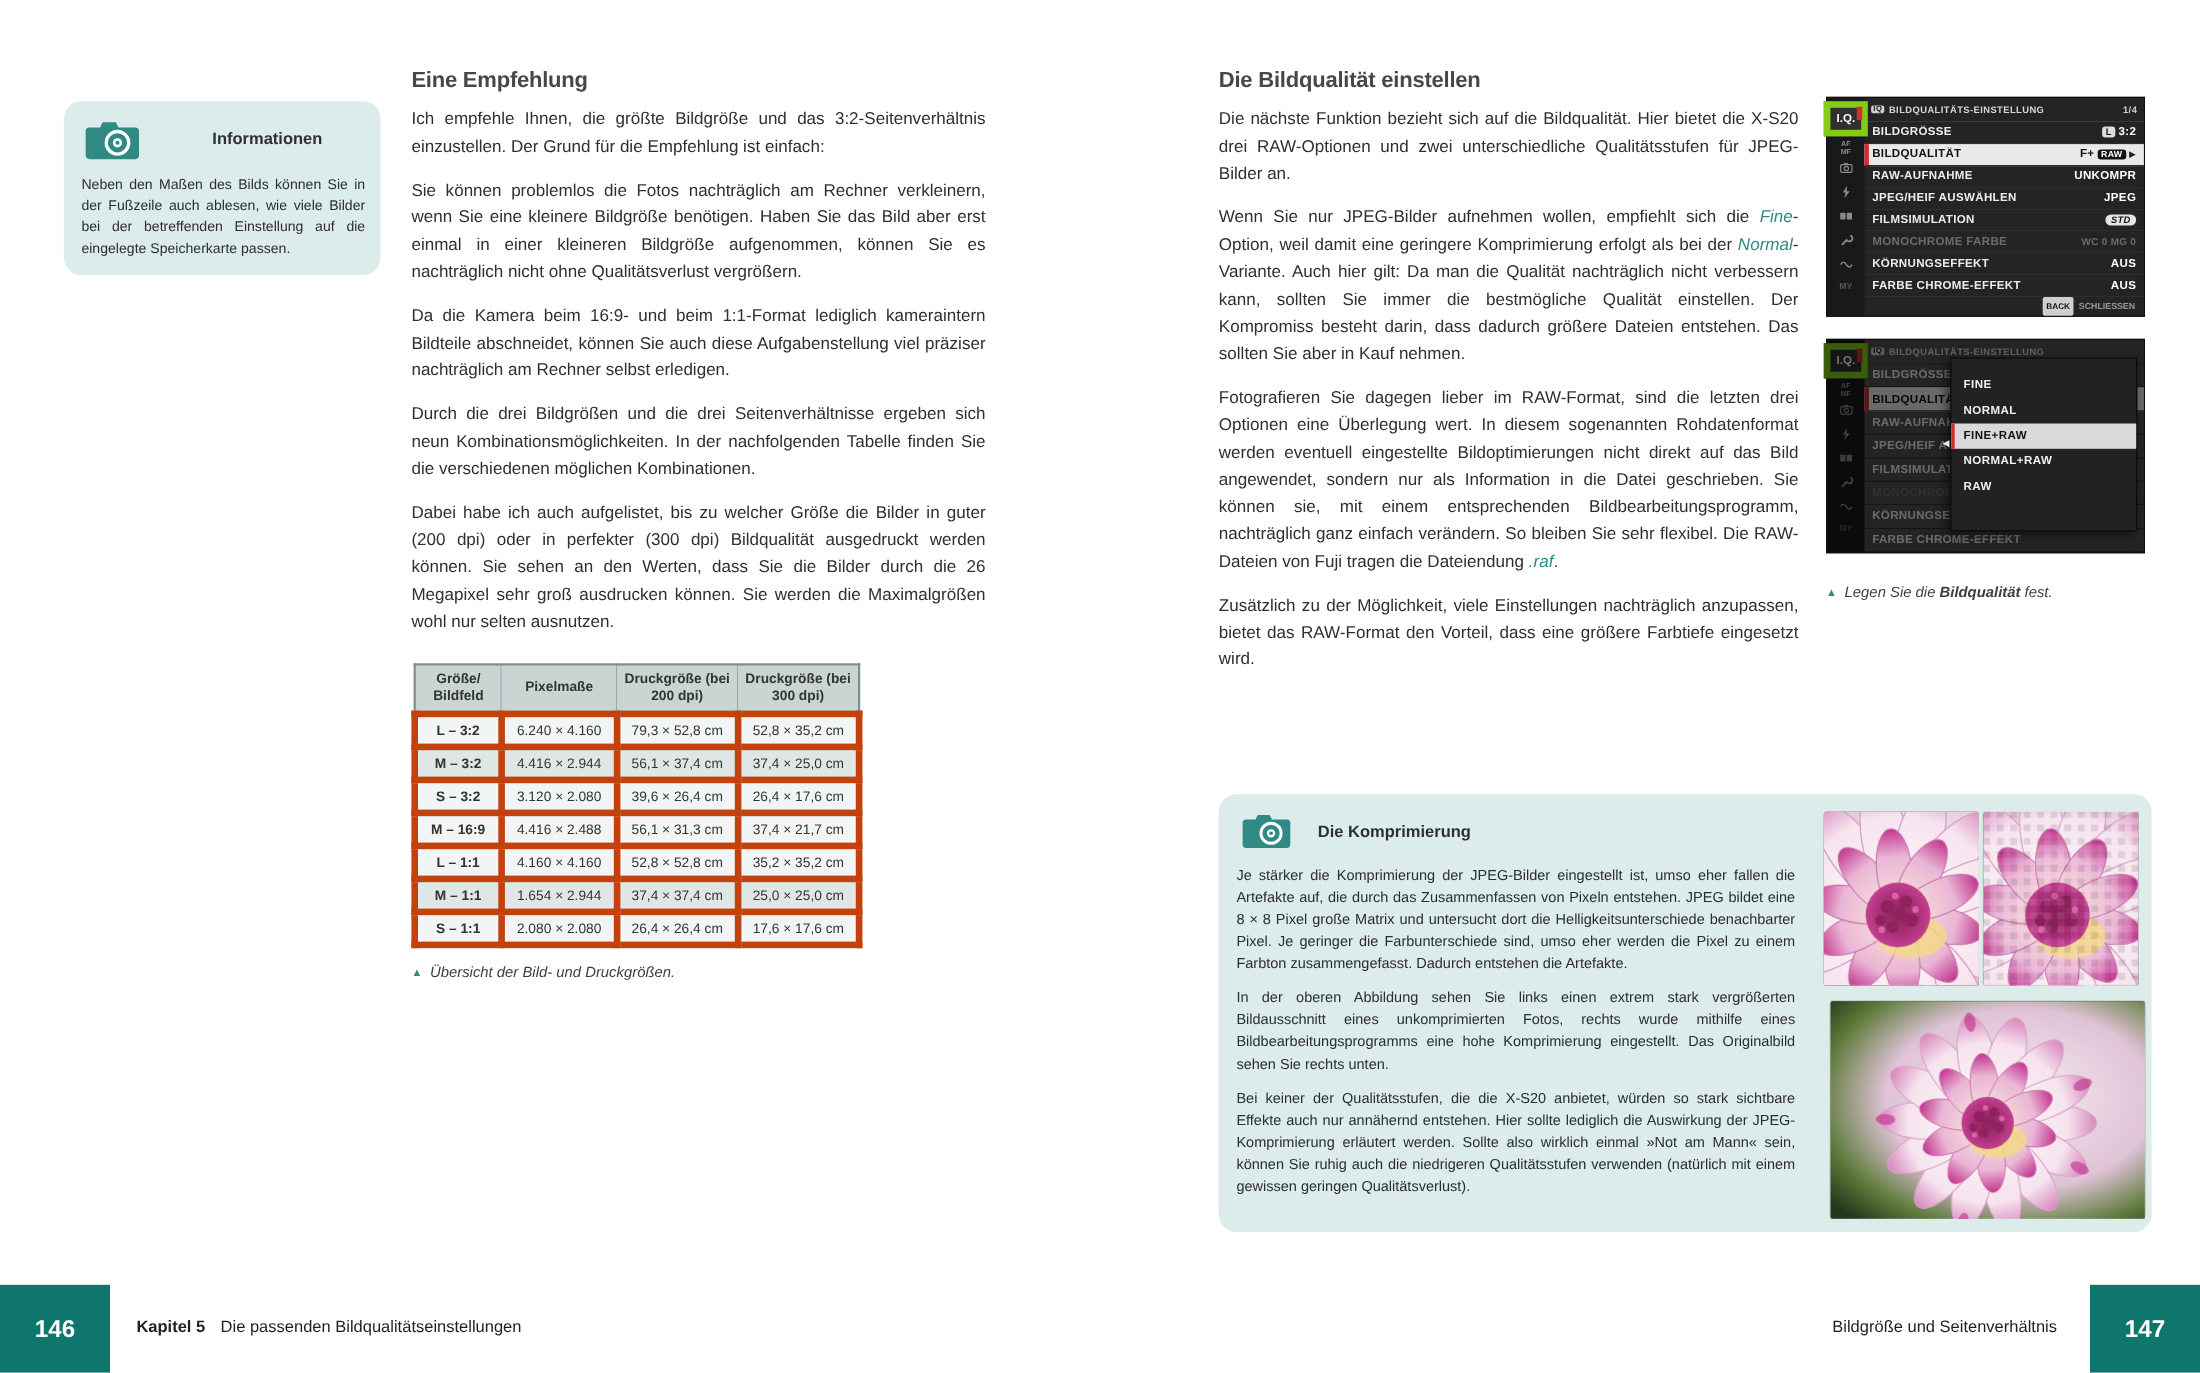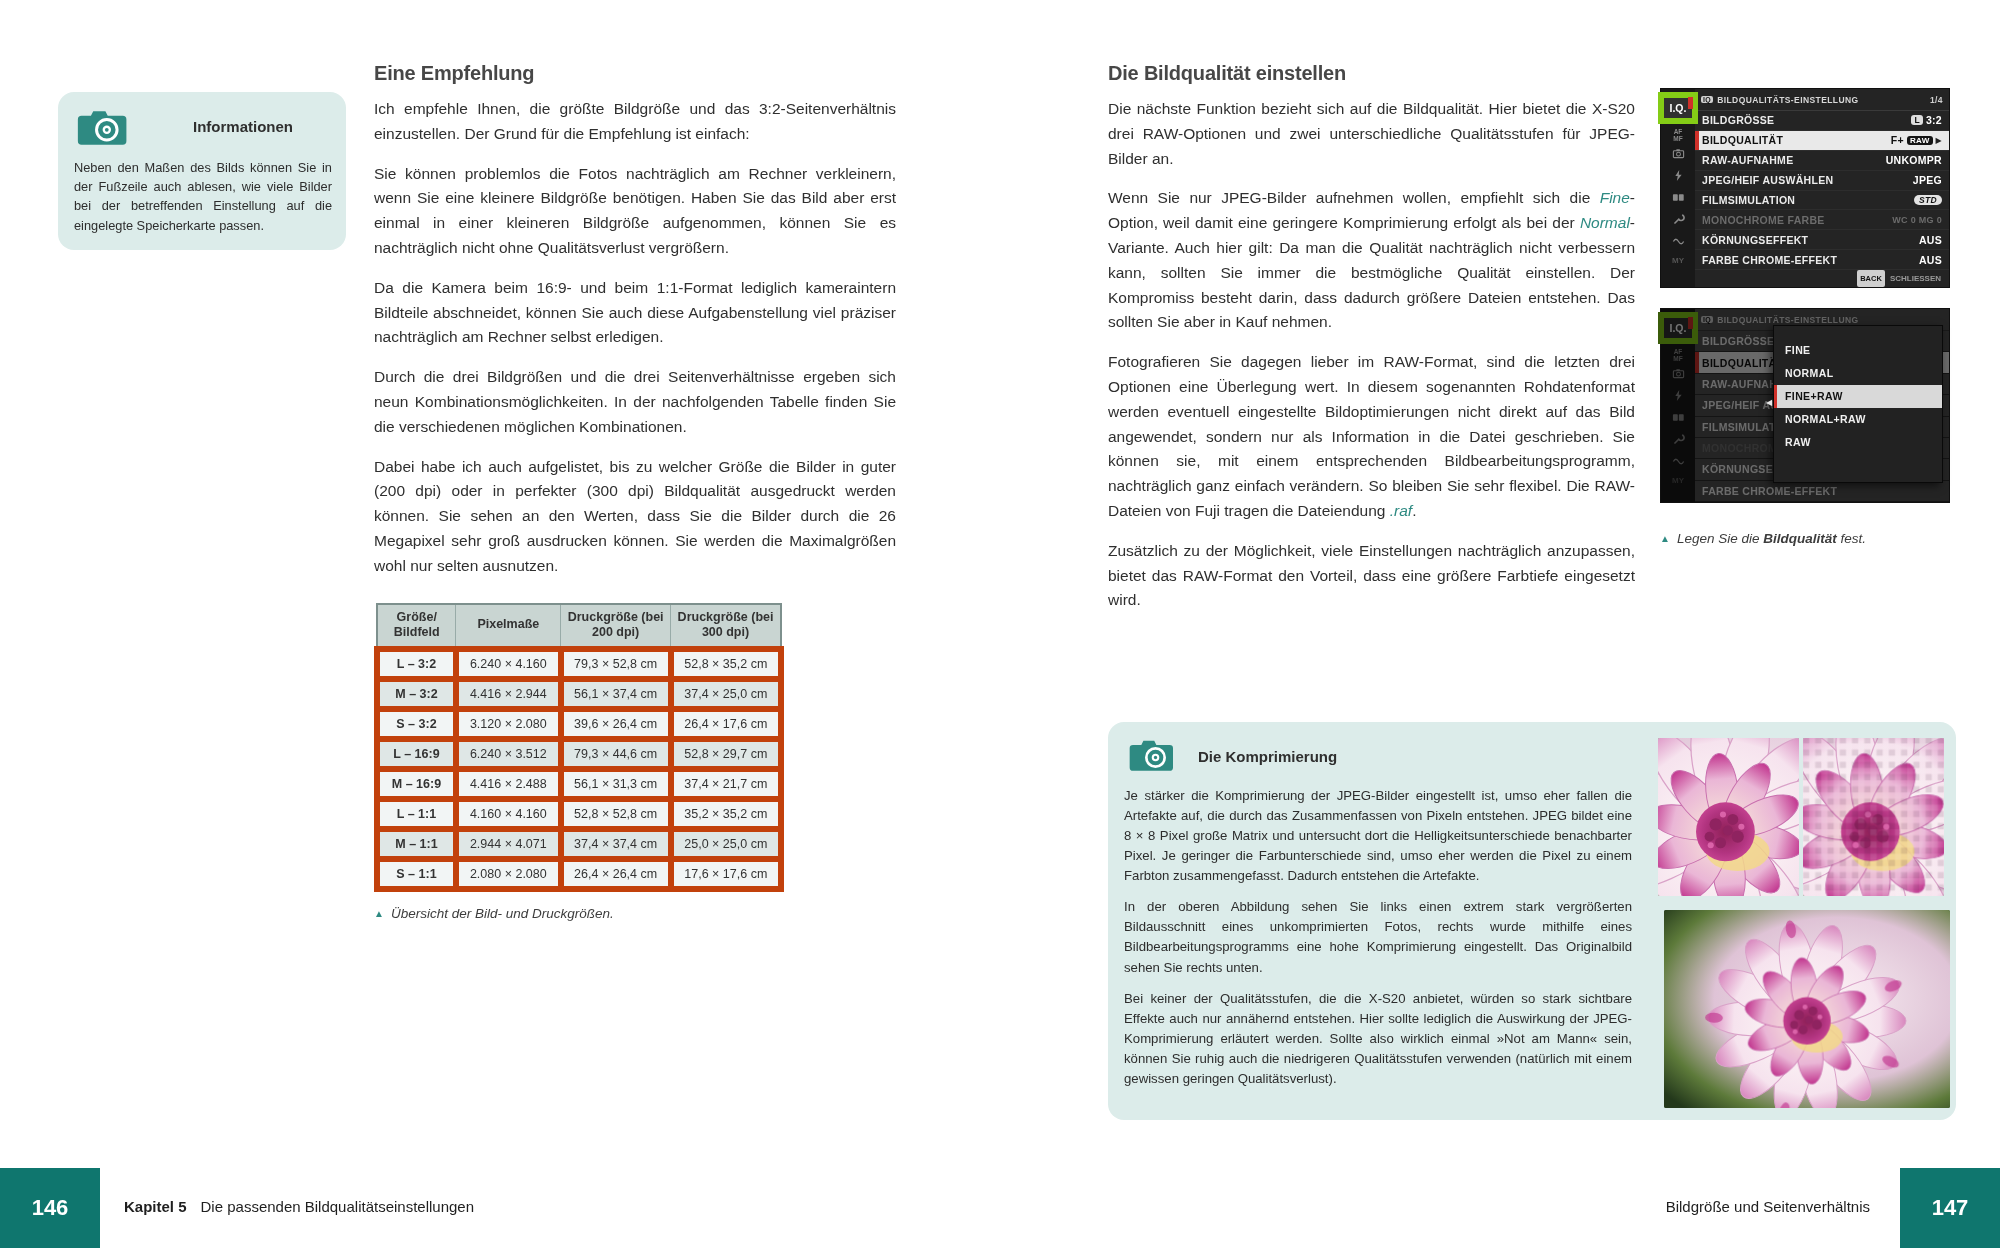--- a/index.html
+++ b/index.html
@@ -242,41 +242,35 @@
           <td>4.416 × 2.944</td>
           <td>56,1 × 37,4 cm</td>
           <td>37,4 × 25,0 cm</td>
         </tr>
       <tr class="row-a">
           <td>S – 3:2</td>
           <td>3.120 × 2.080</td>
           <td>39,6 × 26,4 cm</td>
           <td>26,4 × 17,6 cm</td>
         </tr>
-      <tr class="row-b">
-          <td>L – 16:9</td>
-          <td>6.240 × 3.512</td>
-          <td>79,3 × 44,6 cm</td>
-          <td>52,8 × 29,7 cm</td>
-        </tr>
       <tr class="row-a">
           <td>M – 16:9</td>
           <td>4.416 × 2.488</td>
           <td>56,1 × 31,3 cm</td>
           <td>37,4 × 21,7 cm</td>
         </tr>
       <tr class="row-a">
           <td>L – 1:1</td>
           <td>4.160 × 4.160</td>
           <td>52,8 × 52,8 cm</td>
           <td>35,2 × 35,2 cm</td>
         </tr>
       <tr class="row-b">
           <td>M – 1:1</td>
-          <td>2.944 × 4.071</td>
+          <td>1.654 × 2.944</td>
           <td>37,4 × 37,4 cm</td>
           <td>25,0 × 25,0 cm</td>
         </tr>
       <tr class="row-a">
           <td>S – 1:1</td>
           <td>2.080 × 2.080</td>
           <td>26,4 × 26,4 cm</td>
           <td>17,6 × 17,6 cm</td>
         </tr>
     </tbody>

